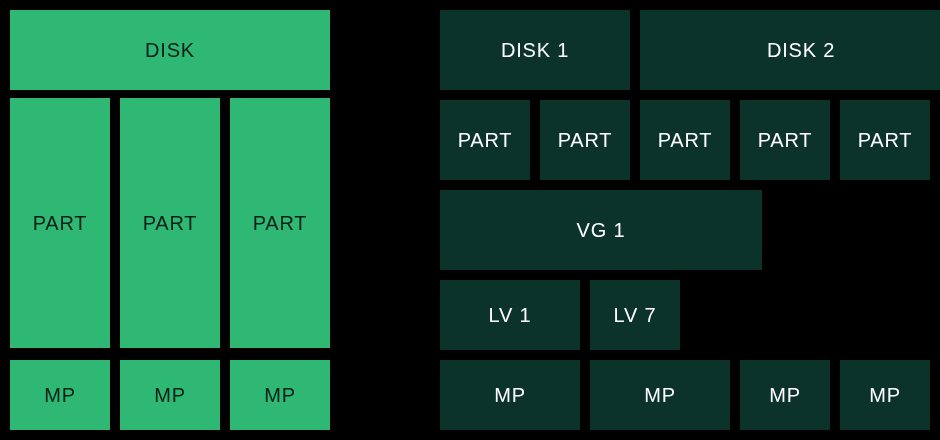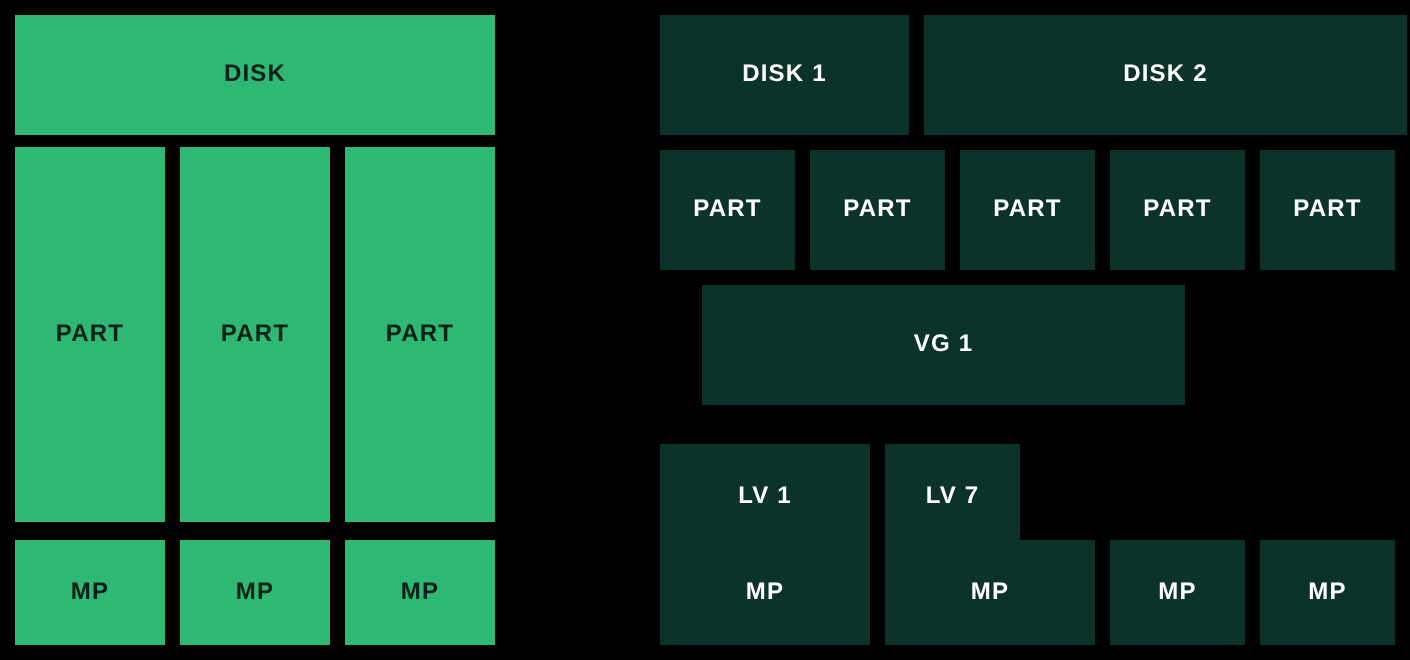--- a/index.html
+++ b/index.html
@@ -18,39 +18,39 @@
   .row { position: absolute; left: 0; right: 0; display: flex; gap: 10px; }
 
   
   .lp-disk  { top: 0;     height: 80px;  }
   .lp-parts { top: 88px;  height: 250px; }
   .lp-mps   { top: 350px; height: 70px;  }
 
   
   .rp-disks { top: 0;     height: 80px; }
   .rp-parts { top: 90px;  height: 80px; }
-  .rp-vgs   { top: 180px; height: 80px; margin-left: 28px; }
-  .rp-lvs   { top: 286px; height: 70px; }
+  .rp-vgs   { top: 180px; height: 80px; }
+  .rp-lvs   { top: 270px; height: 70px; }
   .rp-mps   { top: 350px; height: 70px; }
 
   .box {
     display: flex;
     align-items: center;
     justify-content: center;
-    font-size: 16px;
-    font-weight: 700;
+    font-size: 20px;
+    font-weight: 400;
     letter-spacing: 0.8px;
     box-sizing: border-box;
     flex: 0 0 auto;
   }
   .box.fill { flex: 1 1 0; }
   .bright { background: var(--bright, #2eb874); color: var(--text-on-bright, #072018); }
   .dark   { background: var(--dark, #0c332a);   color: var(--text-on-dark, #ffffff); }
 
-  .w190 { width: 166px; }
+  .w190 { width: 190px; }
   .w290 { width: 322px; }
   .w140 { width: 140px; }
   .w90  { width: 90px;  }
 </style>
 </head>
 <body>
 
 <div class="canvas" style="--bg: #000000; --bright: #2eb874; --dark: #0c332a; --text-on-bright: #072018; --text-on-dark: #ffffff;">
 
   <div class="panel panel-left">

